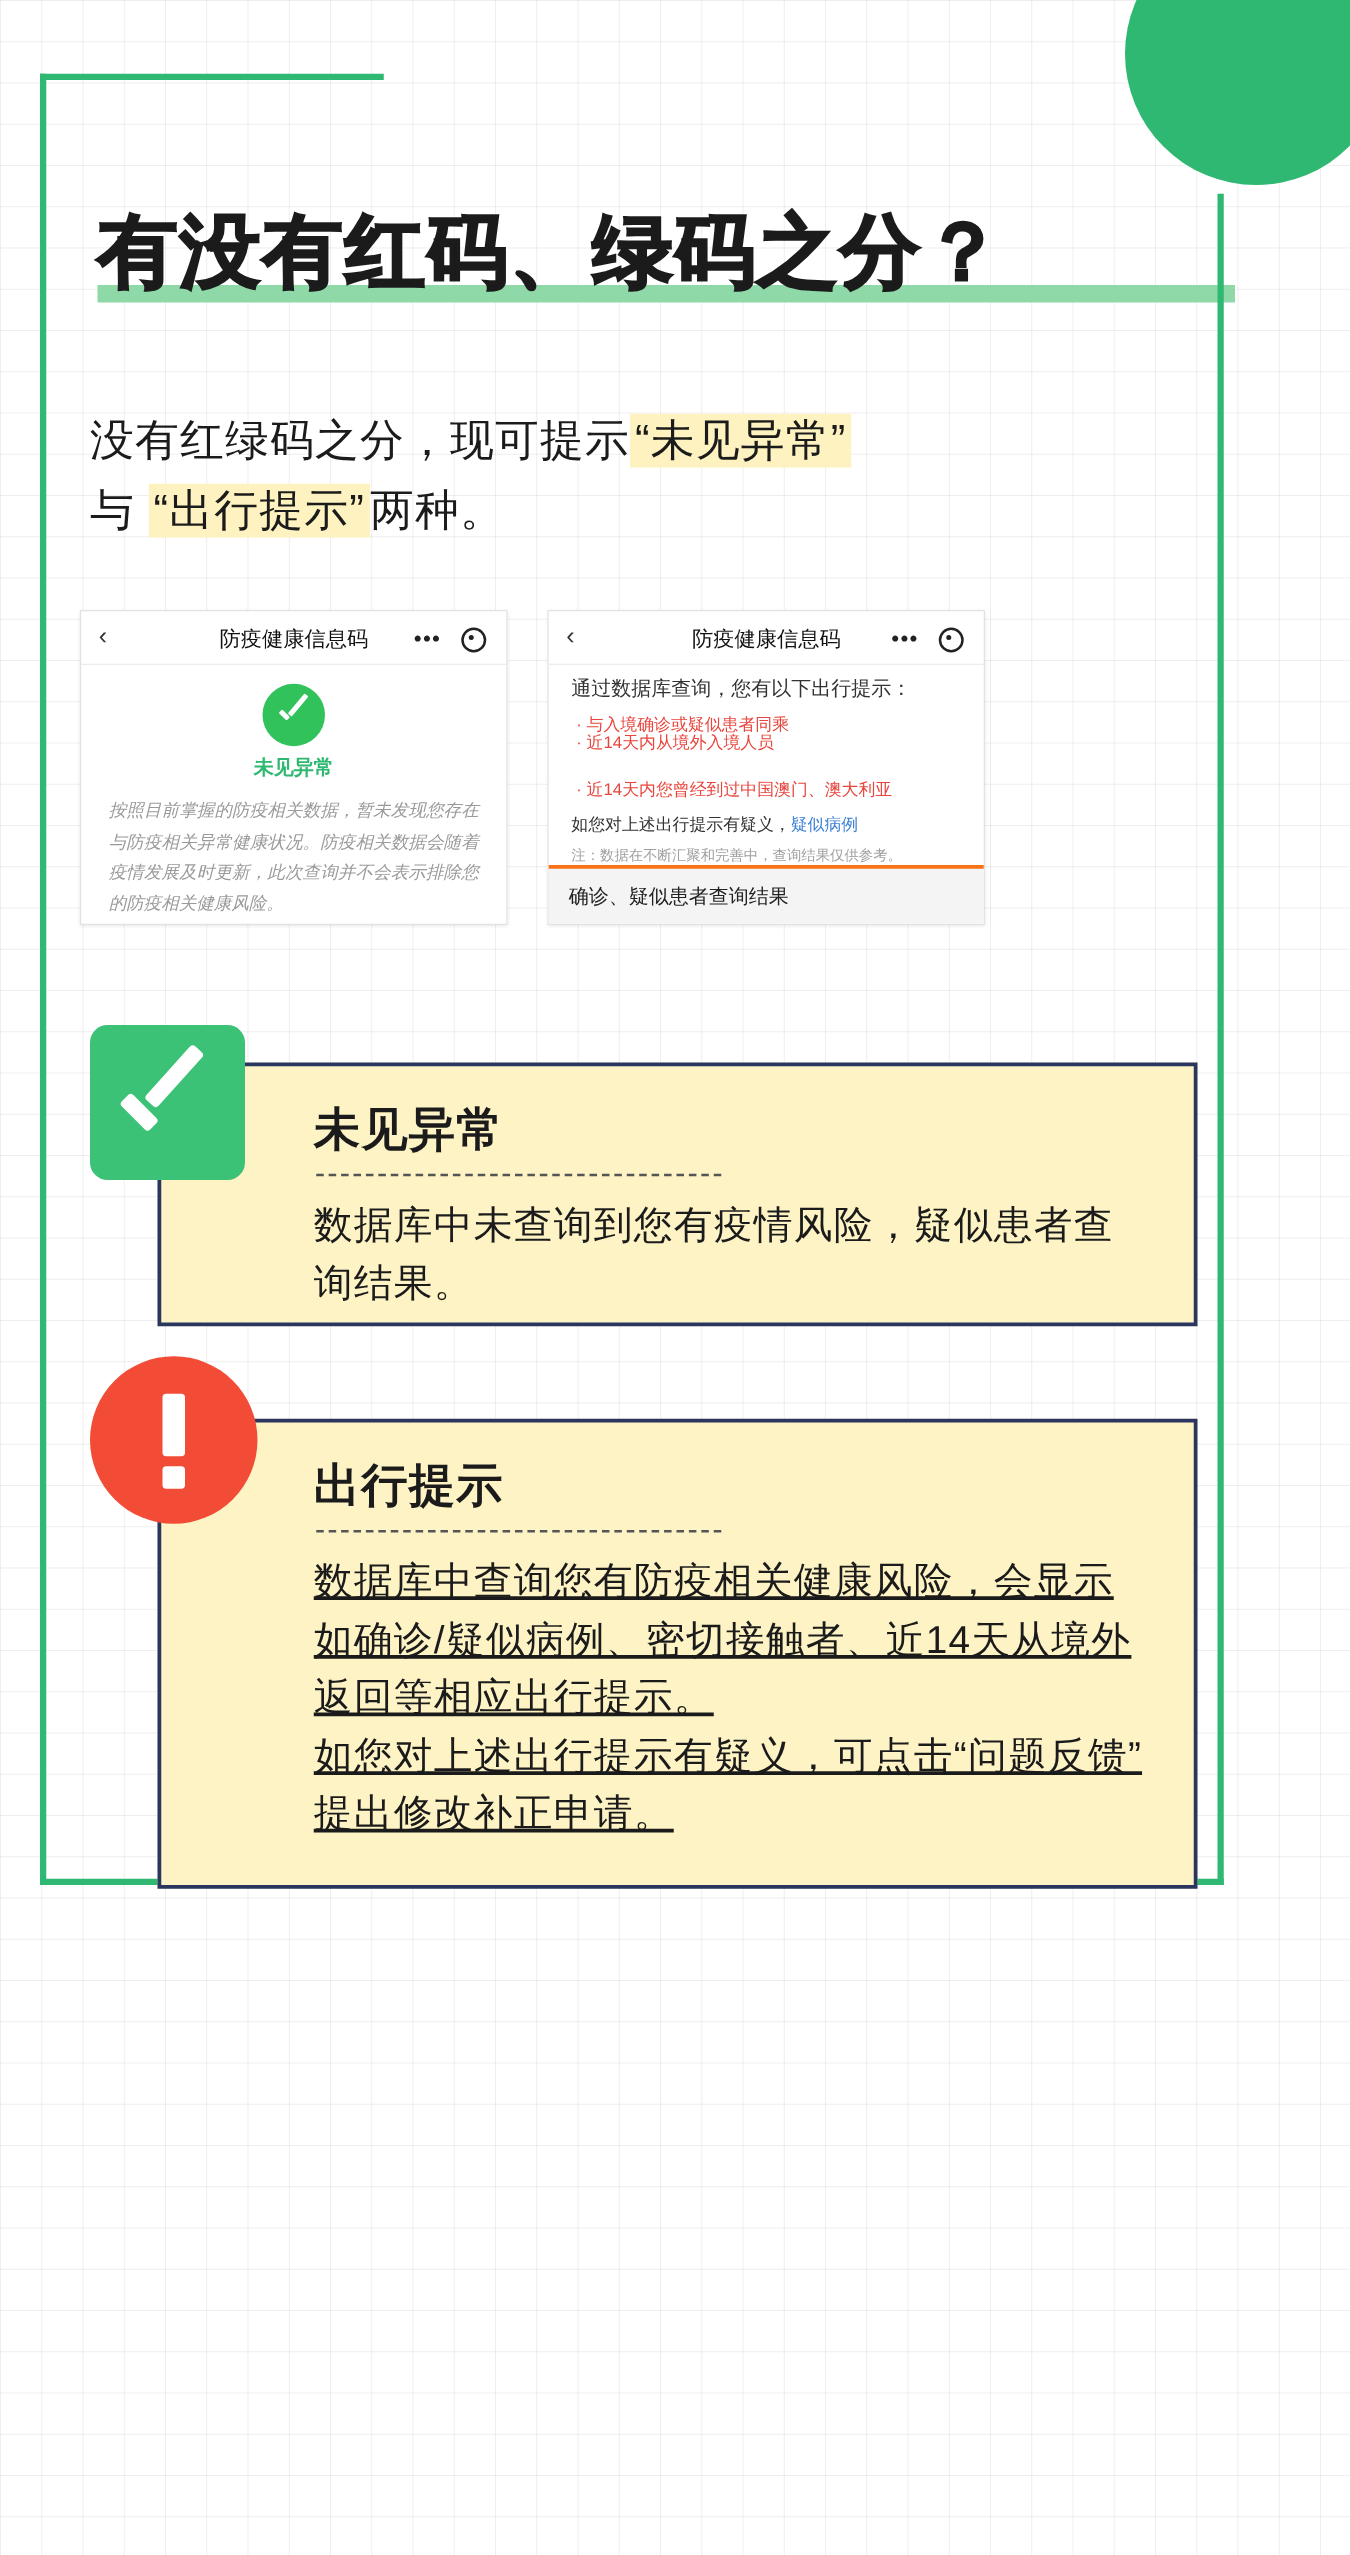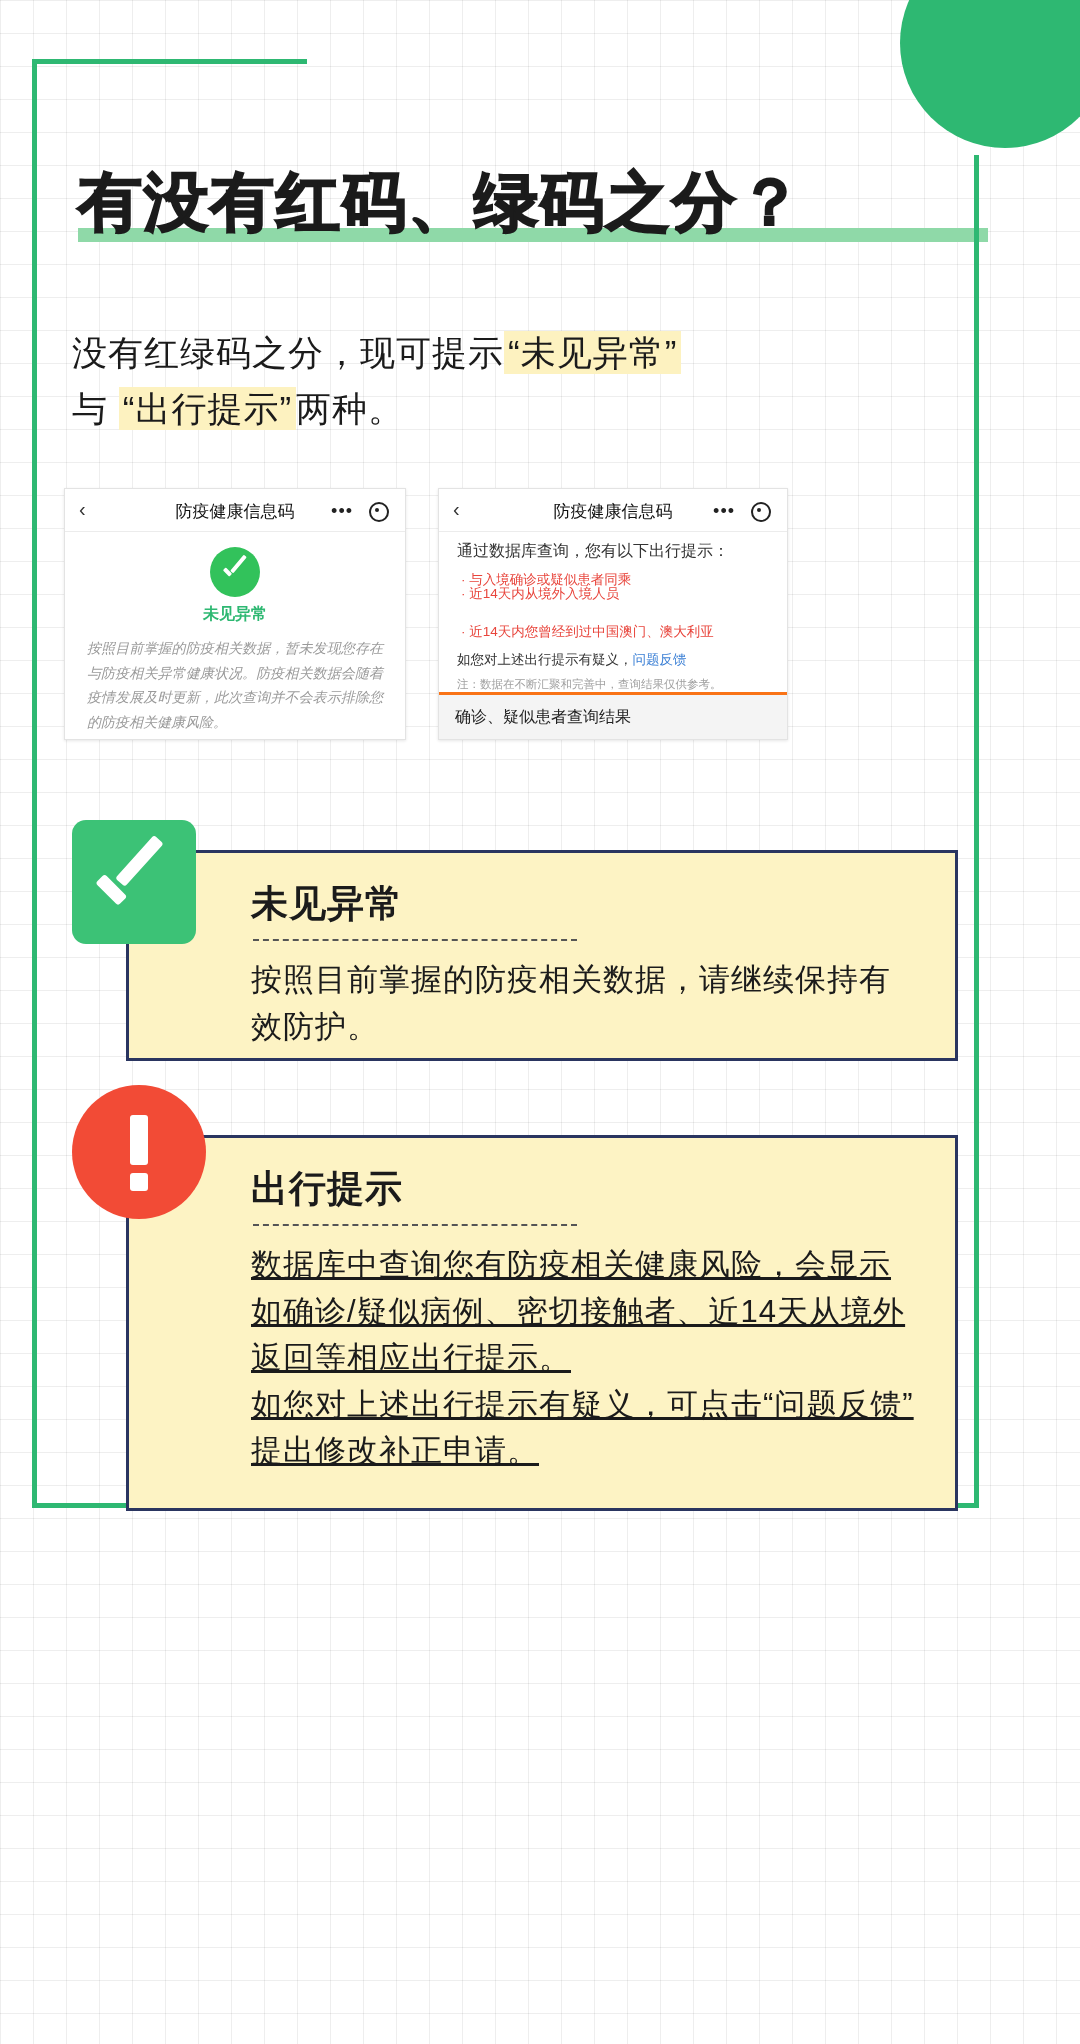--- a/index.html
+++ b/index.html
@@ -215,33 +215,33 @@
       <div class="card-back">‹</div>
       <div class="card-title">防疫健康信息码</div>
       <div class="card-dots">•••</div>
       <div class="card-target"></div>
     </div>
     <div class="b-lead">通过数据库查询，您有以下出行提示：</div>
     <div class="b-item b-i1">与入境确诊或疑似患者同乘</div>
     <div class="b-item b-i2">近14天内从境外入境人员</div>
     <div class="b-item b-i3">近14天内您曾经到过中国澳门、澳大利亚</div>
     <div class="b-note">
-      <span>如您对上述出行提示有疑义，</span><span class="b-link">问题反馈</span>
+      <span>如您对上述出行提示有疑义，</span><span class="b-link">疑似病例</span>
     </div>
     <div class="b-small">注：数据在不断汇聚和完善中，查询结果仅供参考。</div>
     <div class="b-footer">
       <span>确诊、疑似患者查询结果</span>
     </div>
   </div>
 
   <div class="block block1">
     <div class="block-body">
       <div class="blk-title" style="top:26px;left:122px;">未见异常</div>
       <div class="blk-divider" style="top:86px;left:124px;"></div>
-      <div class="blk-text" style="top:104px;left:122px;right:40px;">按照目前掌握的防疫相关数据，请继续保持有效防护。</div>
+      <div class="blk-text" style="top:104px;left:122px;right:40px;">数据库中未查询到您有疫情风险，疑似患者查询结果。</div>
     </div>
     <div class="badge-green">
         <span class="chk"></span>
       </div>
   </div>
 
   <div class="block block2">
     <div class="block-body">
       <div class="blk-title" style="top:26px;left:122px;">出行提示</div>
       <div class="blk-divider" style="top:86px;left:124px;"></div>

